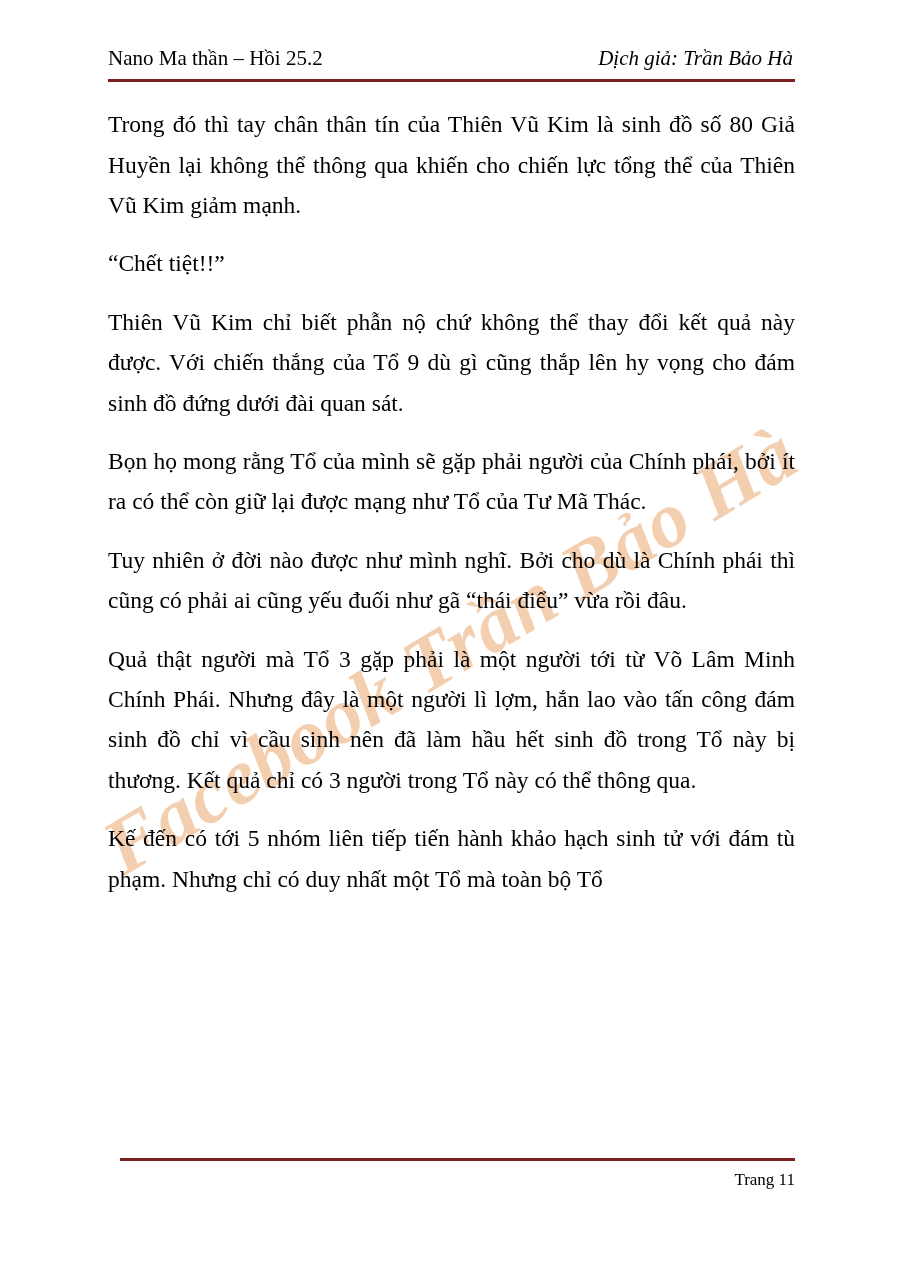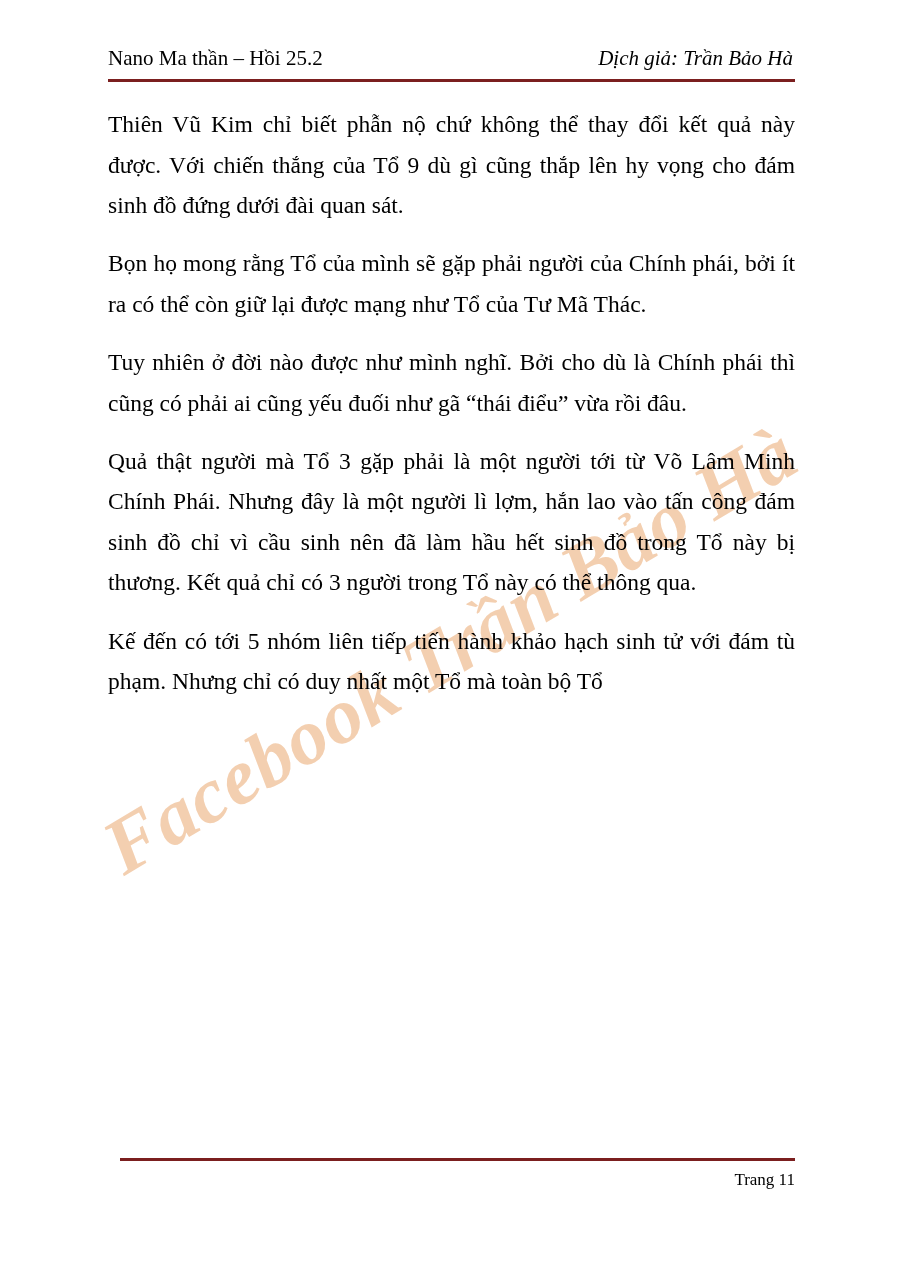--- a/index.html
+++ b/index.html
@@ -99,20 +99,22 @@
 
 <div class="page">
 
   <div class="header">
     <div class="header-left">Nano Ma thần – Hồi 25.2</div>
     <div class="header-right">Dịch giả: Trần Bảo Hà</div>
   </div>
   <hr class="header-rule">
 
   <div class="content">
+    <p>Trong đó thì tay chân thân tín của Thiên Vũ Kim là sinh đồ số 80 Giả Huyền lại không thể thông qua khiến cho chiến lực tổng thể của Thiên Vũ Kim giảm mạnh.</p>
+    <p>“Chết tiệt!!”</p>
     <p>Thiên Vũ Kim chỉ biết phẫn nộ chứ không thể thay đổi kết quả này được. Với chiến thắng của Tổ 9 dù gì cũng thắp lên hy vọng cho đám sinh đồ đứng dưới đài quan sát.</p>
     <p>Bọn họ mong rằng Tổ của mình sẽ gặp phải người của Chính phái, bởi ít ra có thể còn giữ lại được mạng như Tổ của Tư Mã Thác.</p>
     <p>Tuy nhiên ở đời nào được như mình nghĩ. Bởi cho dù là Chính phái thì cũng có phải ai cũng yếu đuối như gã “thái điểu” vừa rồi đâu.</p>
     <p>Quả thật người mà Tổ 3 gặp phải là một người tới từ Võ Lâm Minh Chính Phái. Nhưng đây là một người lì lợm, hắn lao vào tấn công đám sinh đồ chỉ vì cầu sinh nên đã làm hầu hết sinh đồ trong Tổ này bị thương. Kết quả chỉ có 3 người trong Tổ này có thể thông qua.</p>
     <p>Kế đến có tới 5 nhóm liên tiếp tiến hành khảo hạch sinh tử với đám tù phạm. Nhưng chỉ có duy nhất một Tổ mà toàn bộ Tổ</p>
   </div>
 
   <div class="watermark">Facebook Trần Bảo Hà</div>
 
   <div class="footer">

